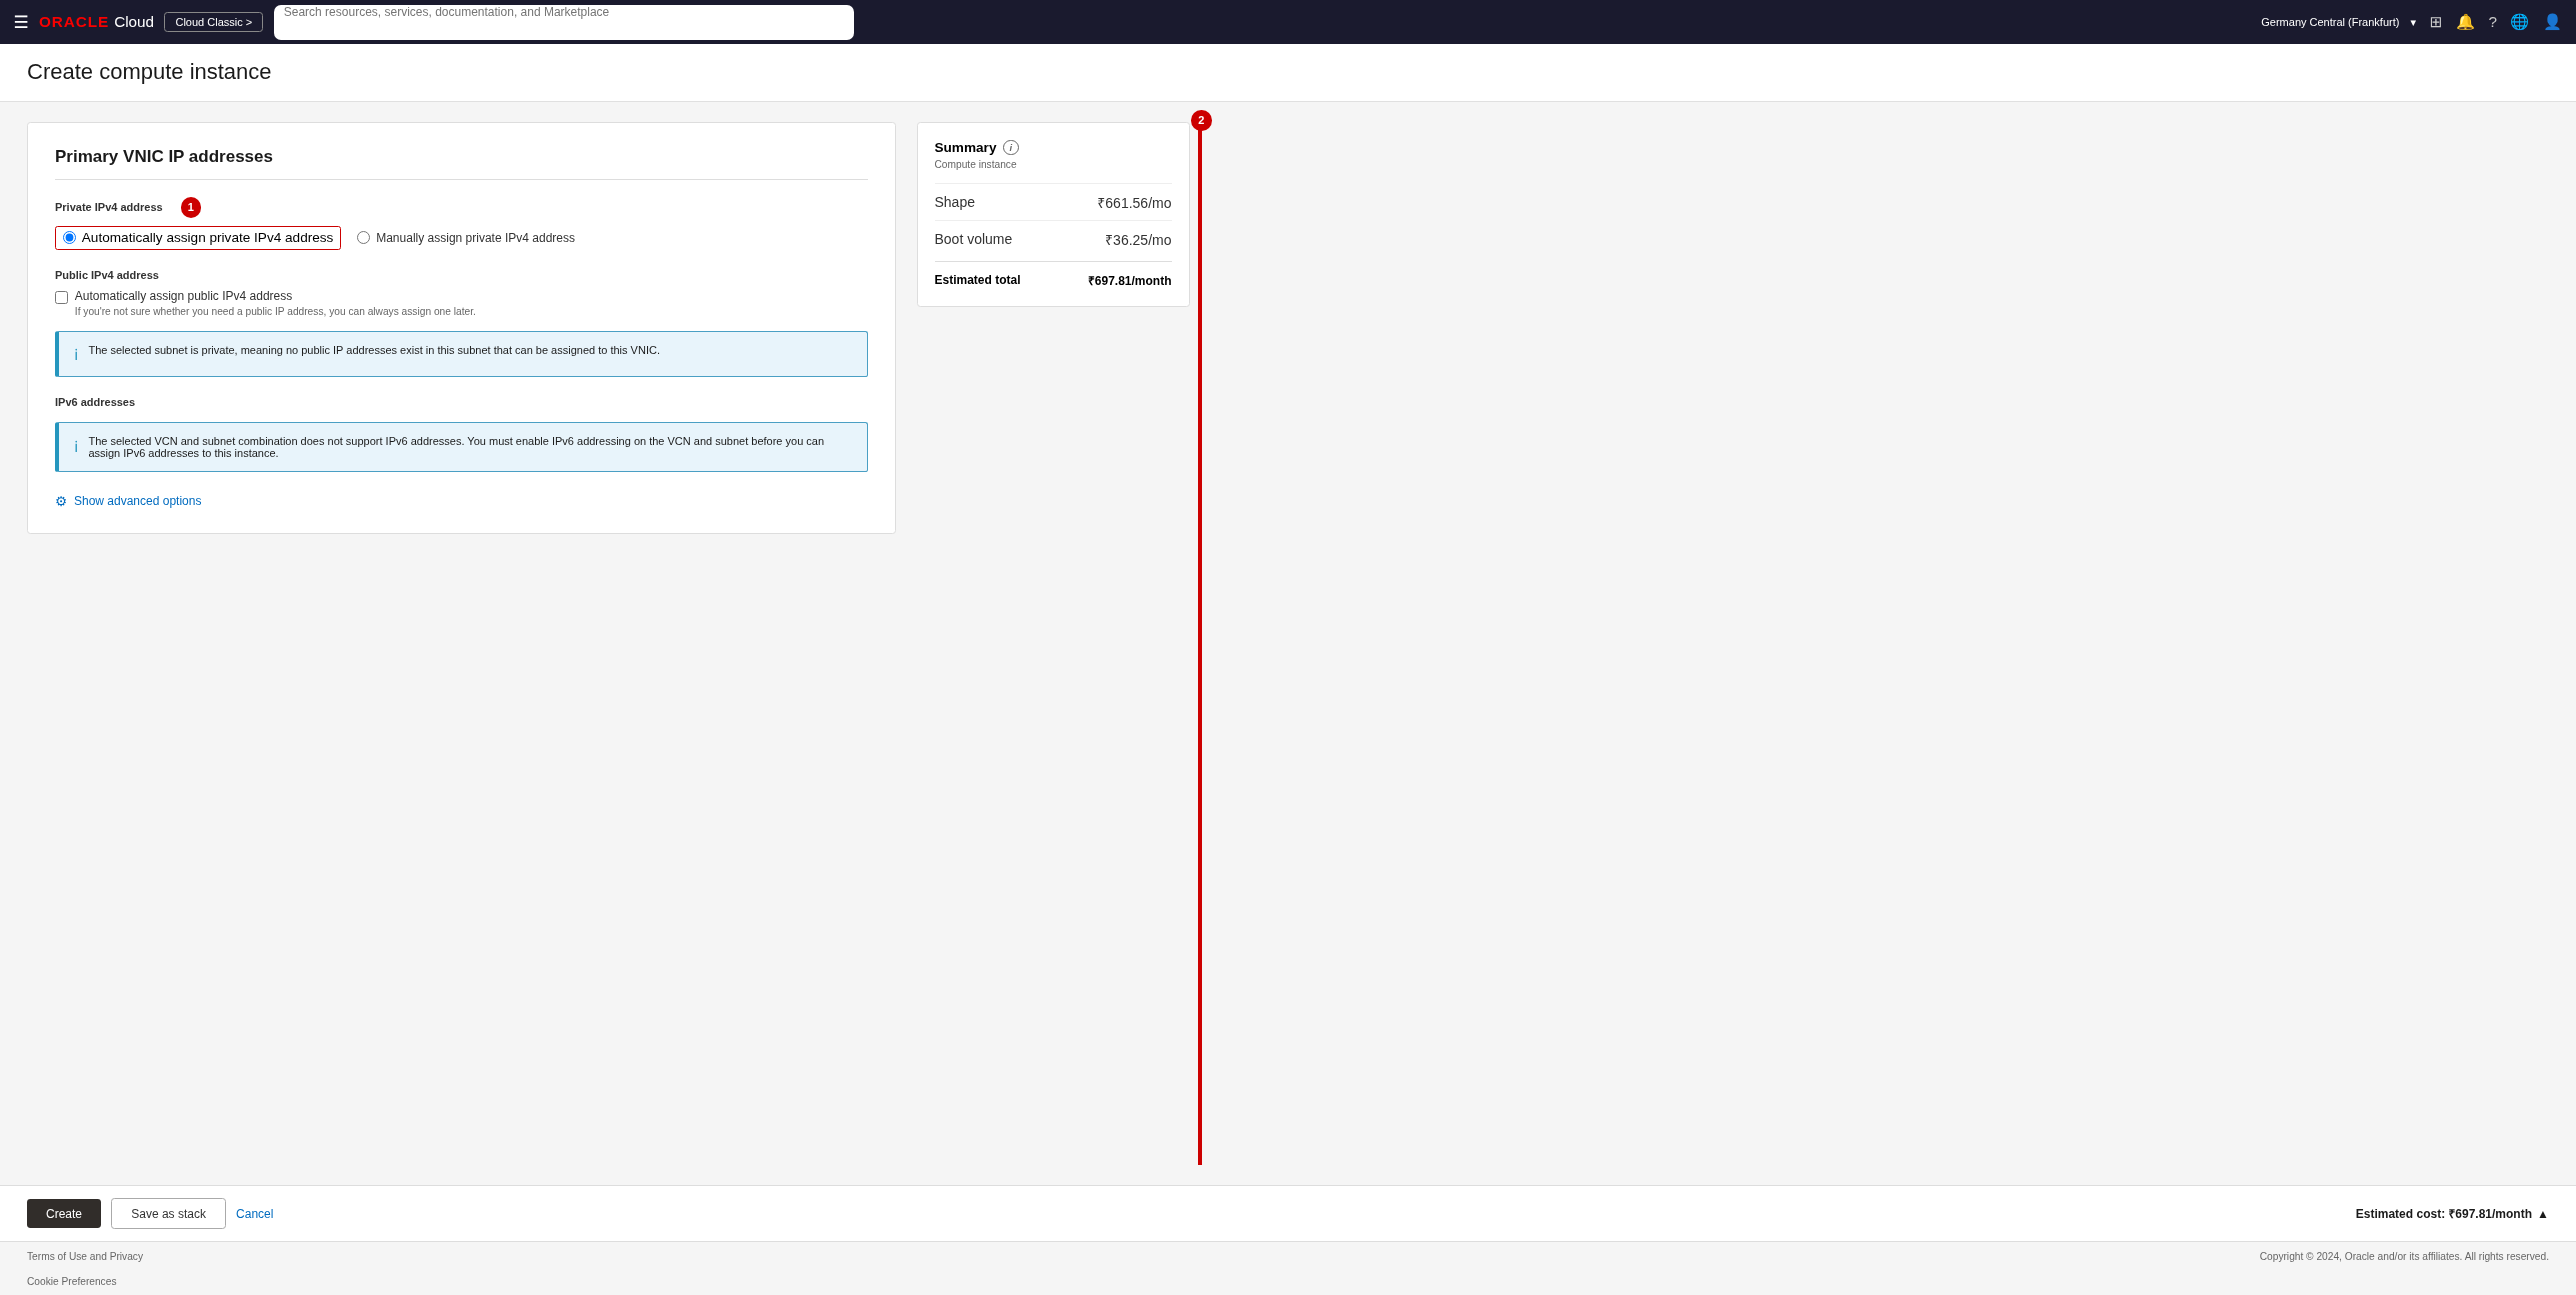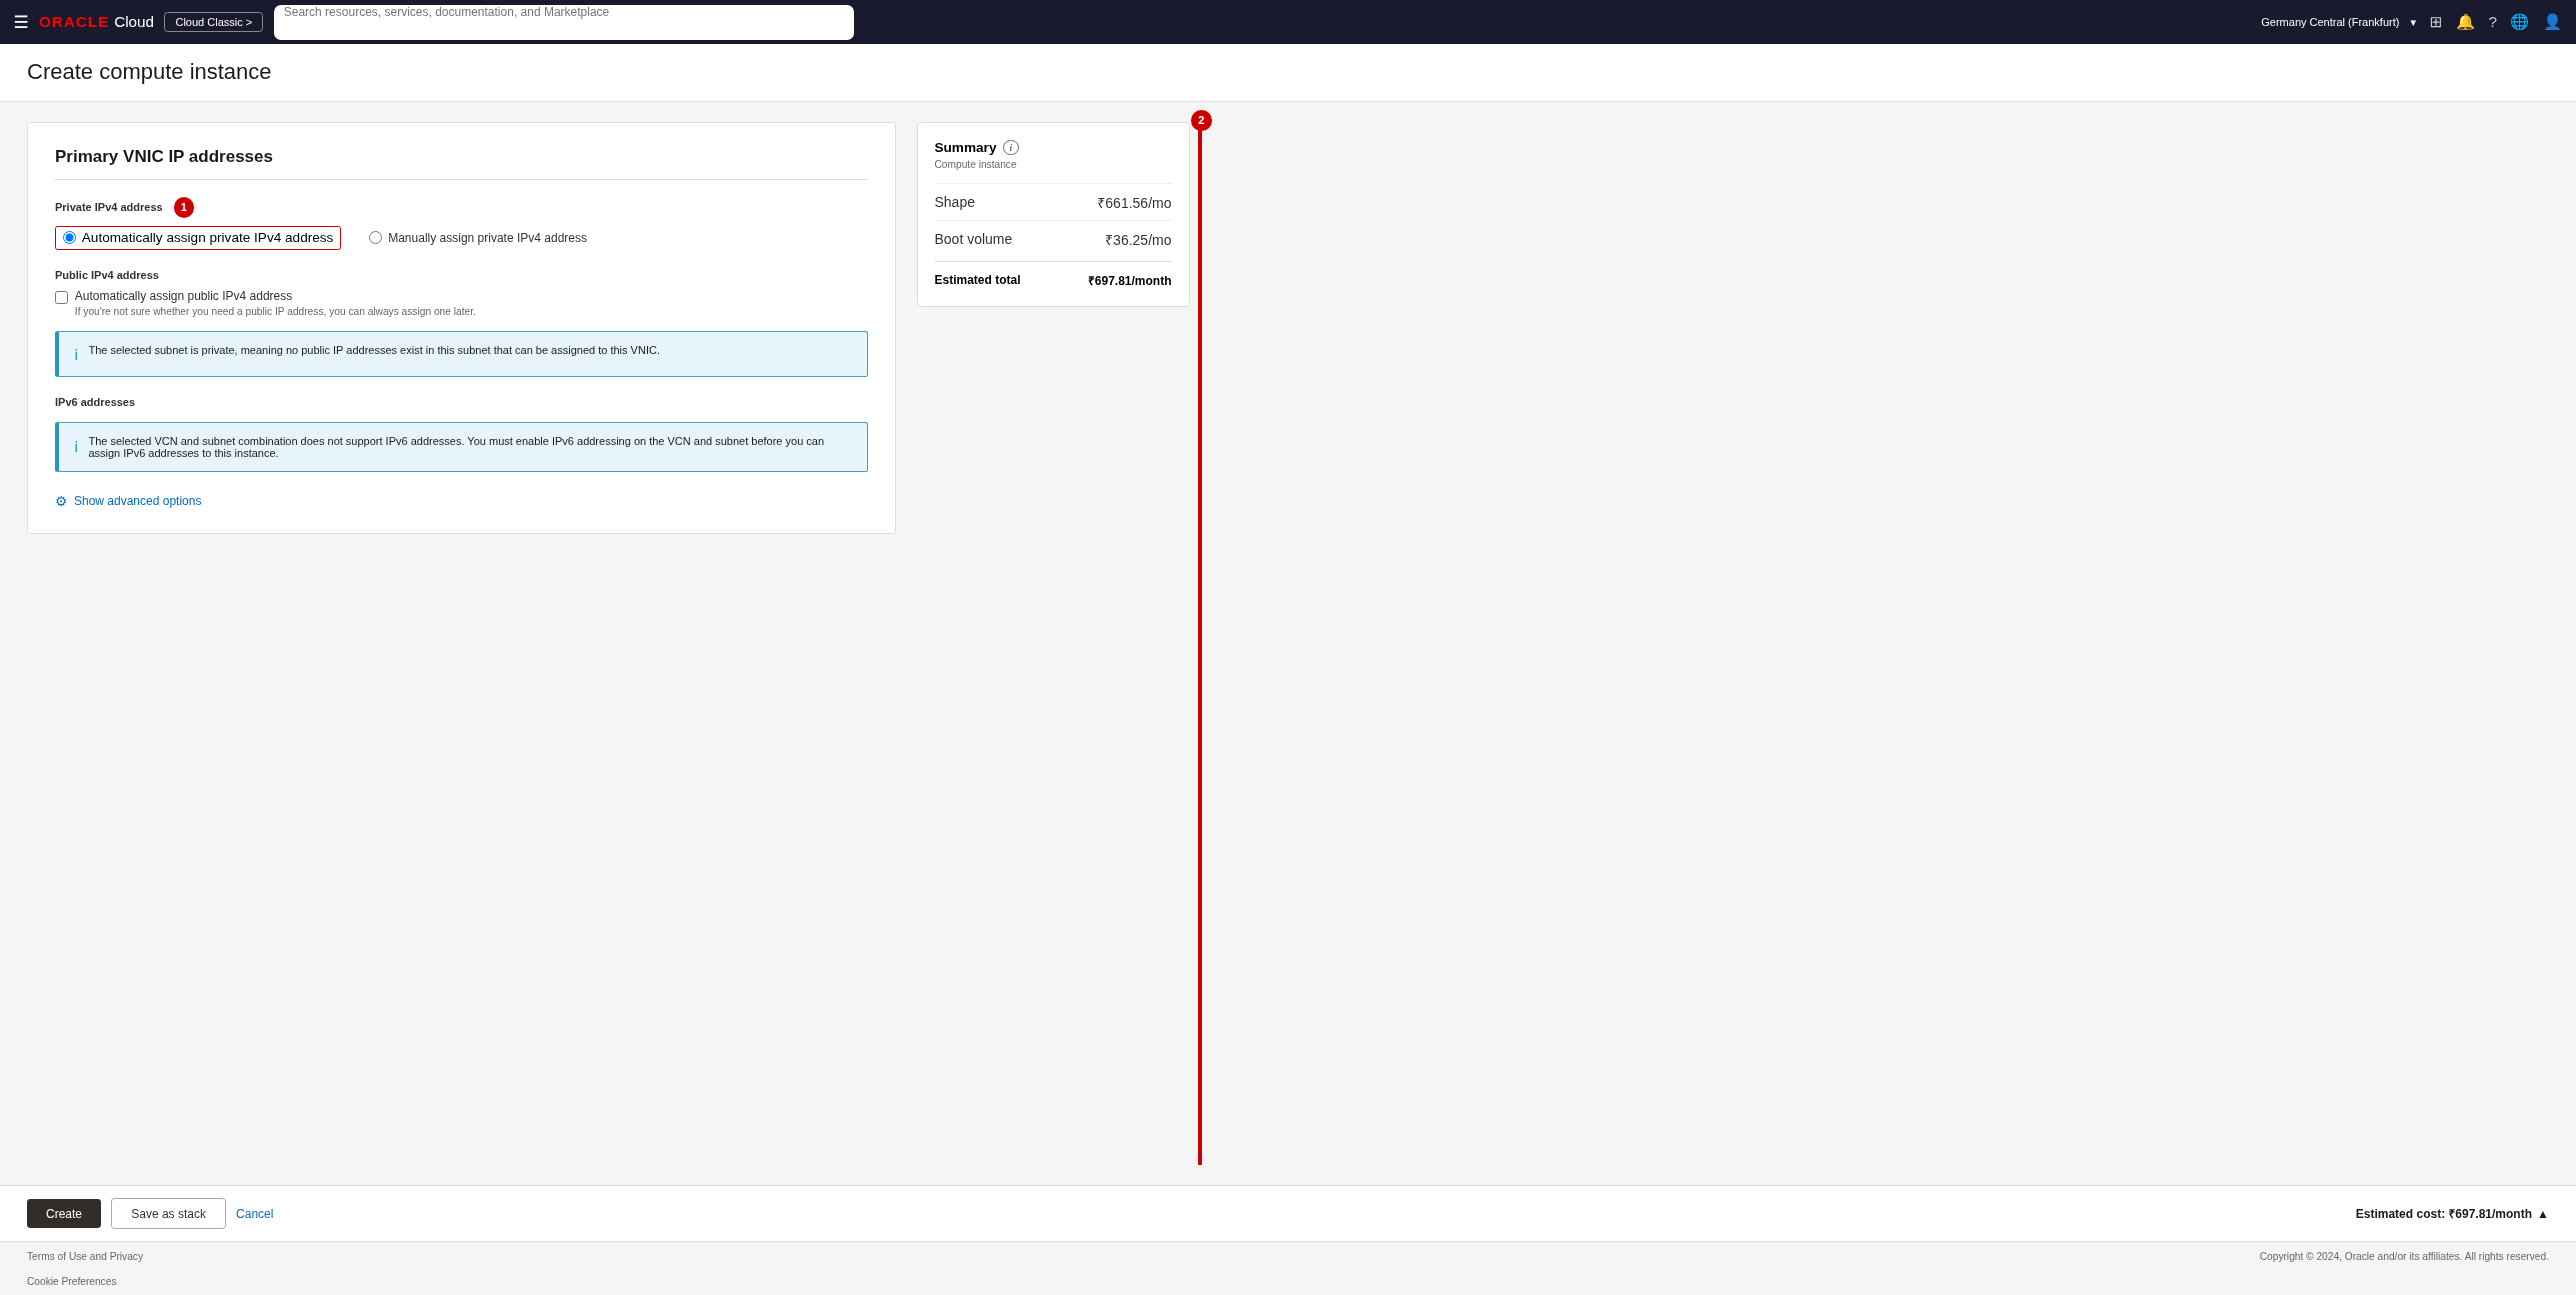--- a/index.html
+++ b/index.html
@@ -104,21 +104,21 @@
 
     .field-label {
       font-size: 11px;
       font-weight: 600;
       color: #333;
       margin-bottom: 8.5px;
       margin-top: 15.3px;
     }
     .field-label:first-of-type { margin-top: 0; }
 
-    .radio-group { display: flex; align-items: center; gap: 28px; }
+    .radio-group { display: flex; align-items: center; gap: 16px; }
     .radio-item {
       display: flex;
       align-items: center;
       gap: 6px;
       font-size: 12px;
       color: #333;
     }
     .radio-item input[type="radio"] { accent-color: #006BBF; }
 
     .checkbox-group { display: flex; align-items: flex-start; gap: 6.8px; margin-top: 1.7px; }
@@ -320,21 +320,21 @@
 <div class="page-header">
   <h1 class="page-title">Create compute instance</h1>
 </div>
 
 <div class="main-content">
 
   <div class="form-panel">
     <div class="section-card">
       <div class="section-title">Primary VNIC IP addresses</div>
 
-      <div class="field-label" style="display:flex;align-items:center;gap:11px;">
+      <div class="field-label" style="display:flex;align-items:center;gap:18px;">
         <span>Private IPv4 address</span>
         <span class="annotation-badge" style="position:relative;top:0;">1</span>
       </div>
       <div class="radio-group">
         <div style="border:1.7px solid #c00;border-radius:2.6px;padding:3.4px 6.8px;display:inline-flex;align-items:center;gap:6px;">
           <input type="radio" name="private_ipv4" checked="" style="">
           <label>Automatically assign private IPv4 address</label>
         </div>
         <div class="radio-item">
           <input type="radio" name="private_ipv4" style="">

